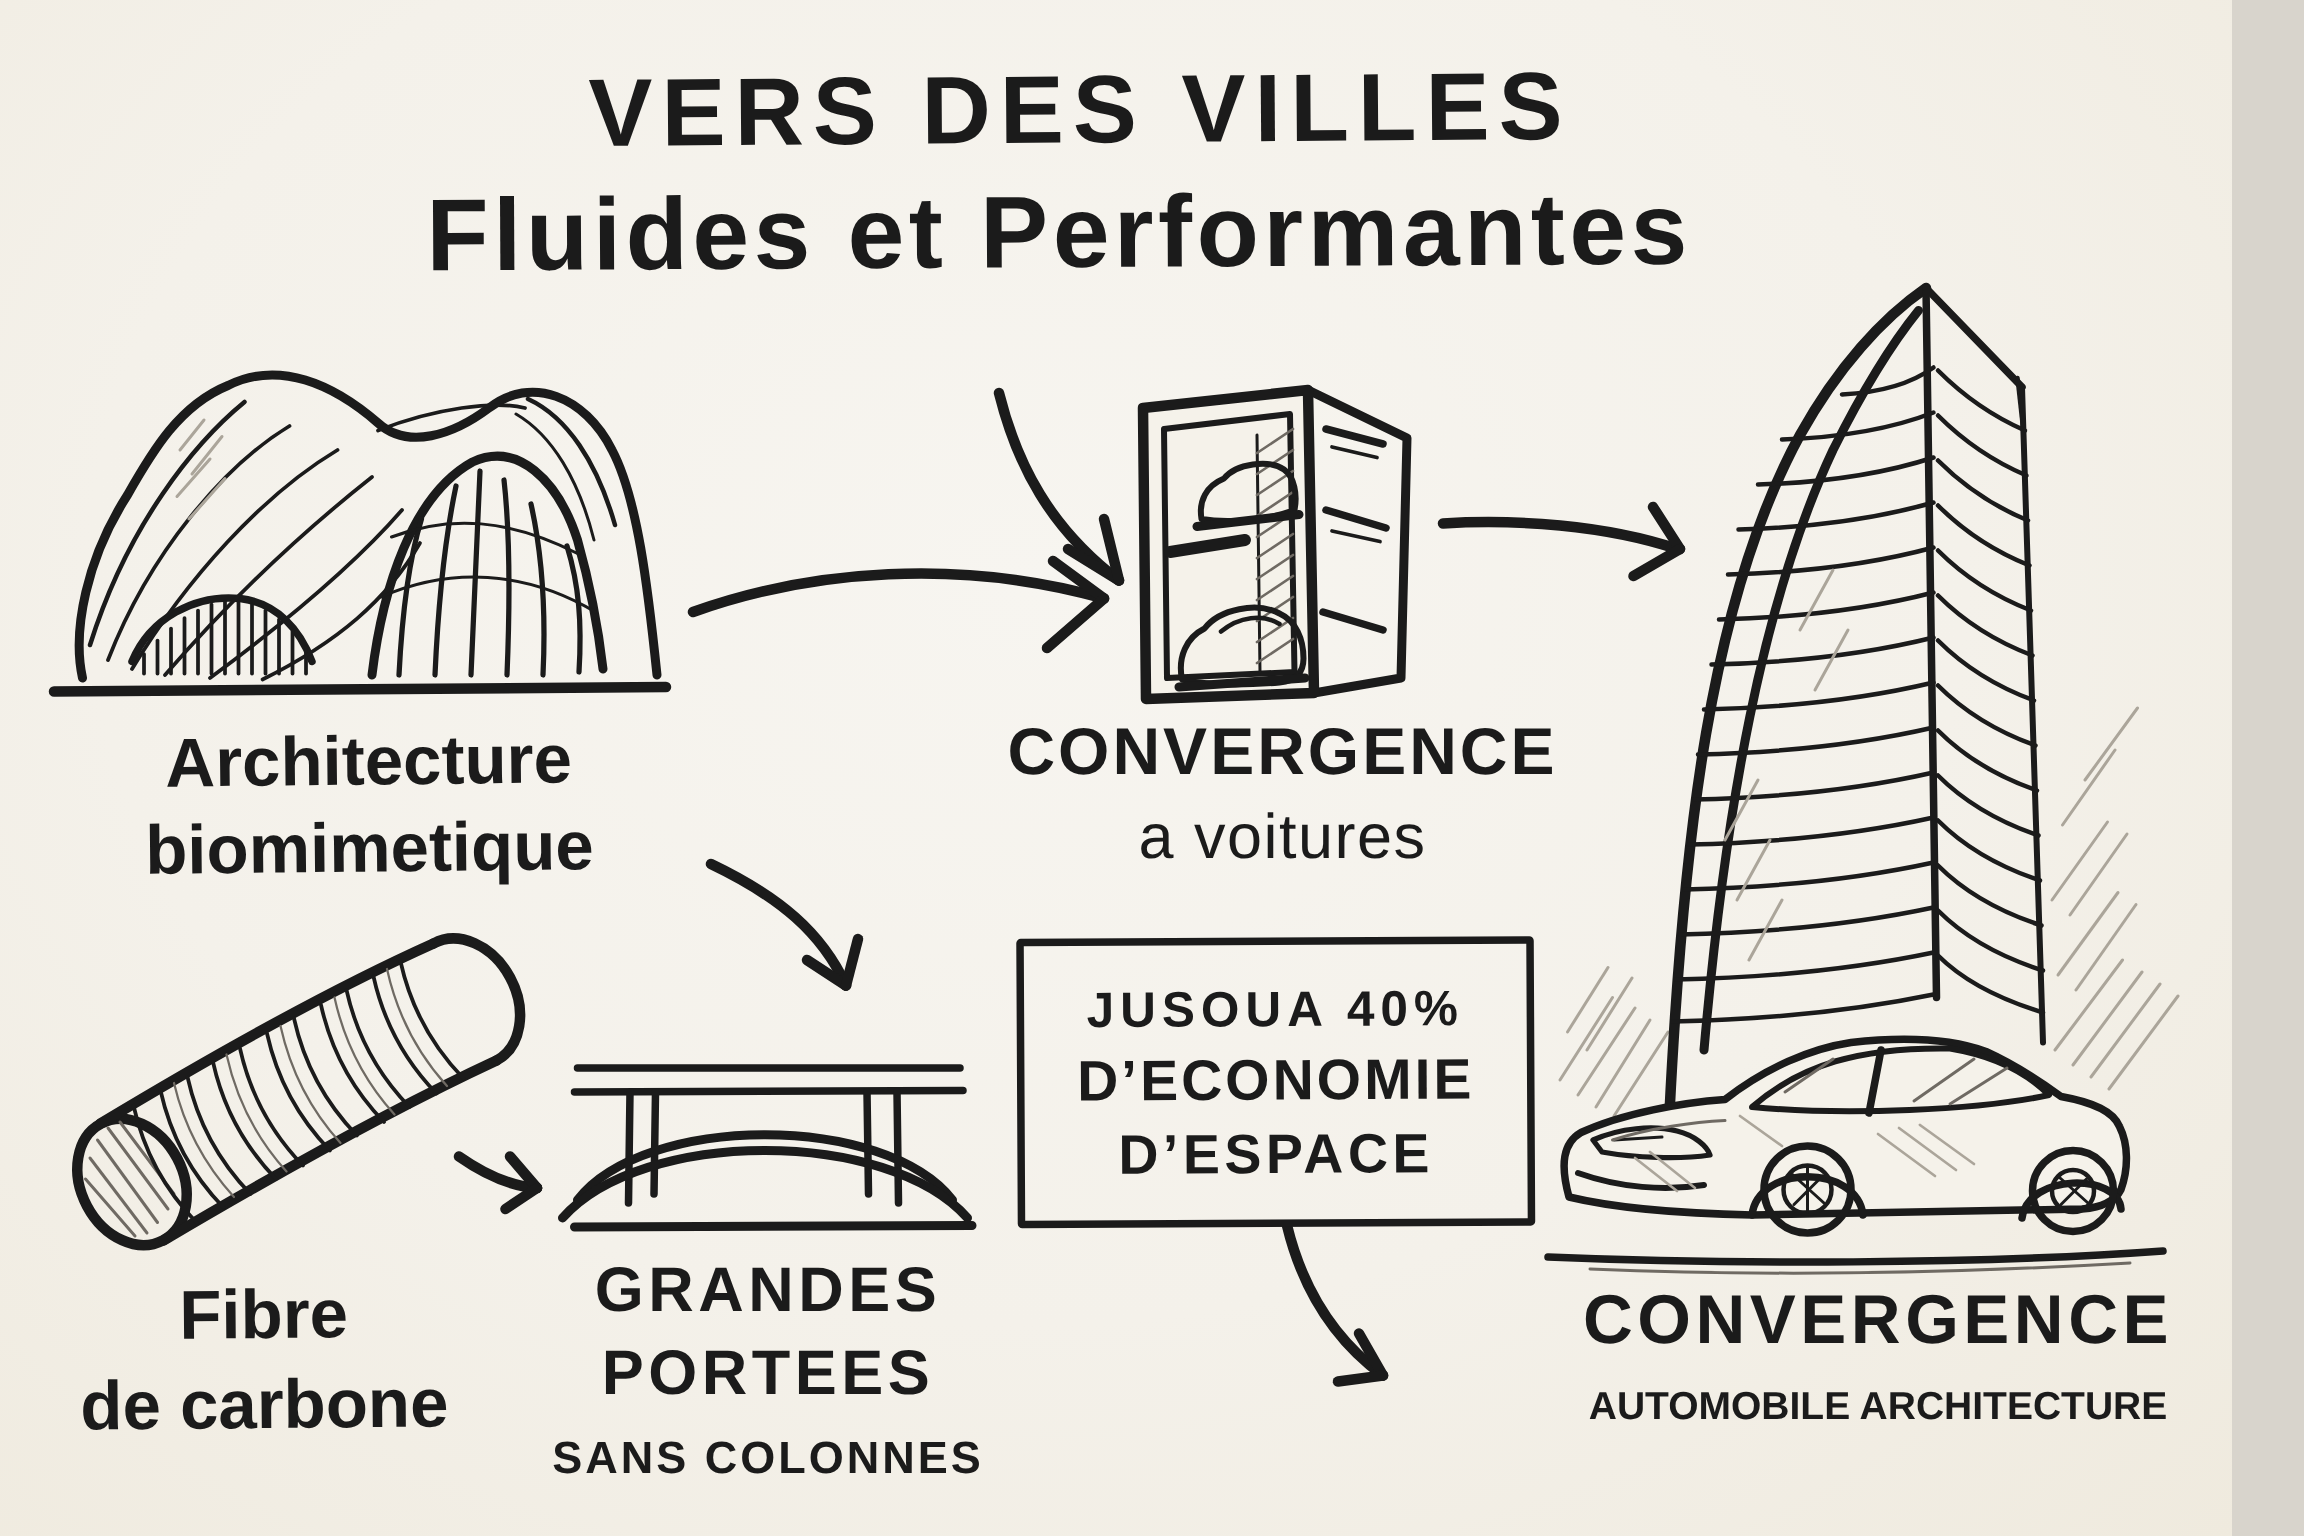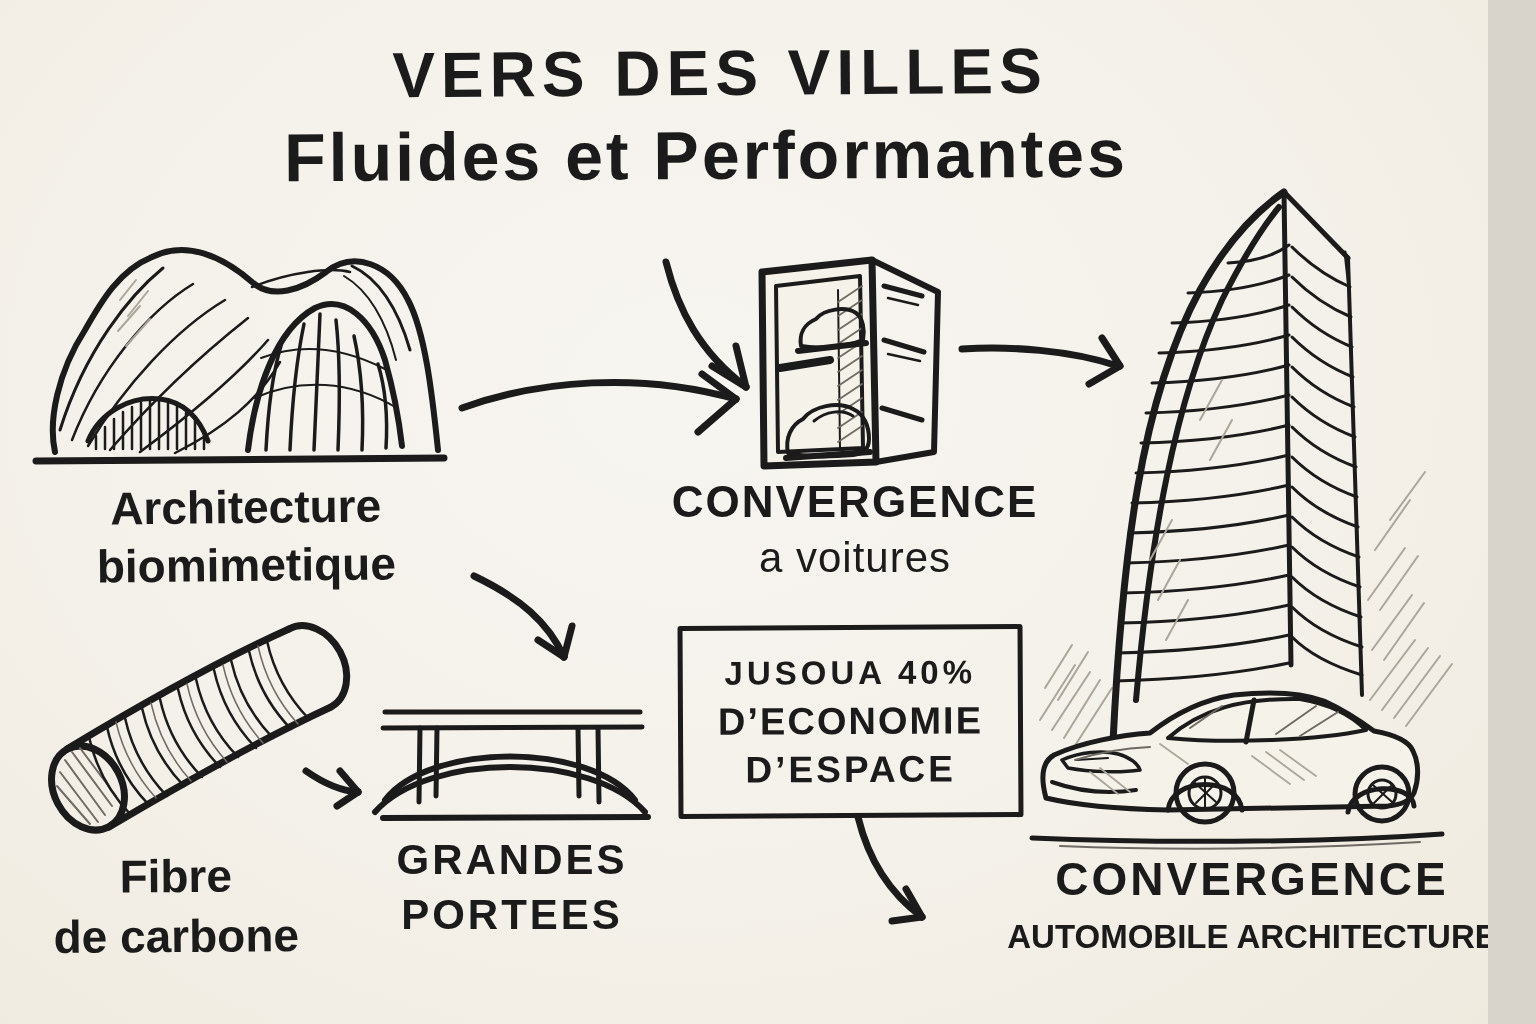--- a/index.html
+++ b/index.html
@@ -19,21 +19,21 @@
   .txt{position:absolute;color:var(--ink);text-align:center;transform:translateX(-50%);white-space:nowrap;}
   .title1{top:36px;left:720px;font-size:64px;font-weight:bold;letter-spacing:6px;transform:translateX(-50%) rotate(-0.4deg);}
   .title2{top:116px;left:706px;font-size:68px;font-weight:bold;letter-spacing:3px;transform:translateX(-50%) rotate(-0.3deg);}
   .lbl-biomimetic{top:478px;left:246px;font-size:46px;font-weight:bold;line-height:58px;transform:translateX(-50%) rotate(-0.6deg);}
   .lbl-elevators{top:474px;left:855px;font-size:44px;font-weight:bold;line-height:56px;letter-spacing:2px;}
   .lbl-elevators .sub{font-size:42px;letter-spacing:1px;font-weight:normal;}
   .lbl-fiber{top:846px;left:176px;font-size:46px;font-weight:bold;line-height:60px;transform:translateX(-50%) rotate(-0.5deg);}
   .lbl-spans{top:832px;left:512px;font-size:42px;font-weight:bold;line-height:55px;letter-spacing:3px;}
   .lbl-spans .small{font-size:30px;letter-spacing:2px;margin-top:3px;}
   .lbl-convergence{top:850px;left:1252px;font-size:46px;font-weight:bold;letter-spacing:3px;line-height:58px;}
-  .lbl-convergence .sub{font-size:33px;letter-spacing:0px;}
+  .lbl-convergence .sub{font-size:26px;letter-spacing:0px;}
   .callout-box{
     position:absolute;left:678px;top:625px;width:335px;height:183px;
     border:5px solid var(--ink);border-radius:3px;
     display:flex;flex-direction:column;justify-content:center;align-items:center;
     color:var(--ink);font-weight:bold;text-align:center;transform:rotate(-0.3deg);
   }
   .callout-box .c1{font-size:33px;letter-spacing:4px;line-height:46px;}
   .callout-box .c2{font-size:38px;letter-spacing:2px;line-height:50px;}
   .callout-box .c3{font-size:37px;letter-spacing:3px;line-height:48px;}
 </style>
@@ -321,20 +321,21 @@
   </div>
 
   <div class="txt lbl-fiber">
     <div>Fibre</div>
     <div>de carbone</div>
   </div>
 
   <div class="txt lbl-spans">
     <div>GRANDES</div>
     <div>PORTEES</div>
+    <div class="small">SANS COLONNES</div>
   </div>
 
   <div class="txt lbl-convergence">
     <div>CONVERGENCE</div>
     <div class="sub">AUTOMOBILE ARCHITECTURE</div>
   </div>
 
 </div>
 
 </body></html>

